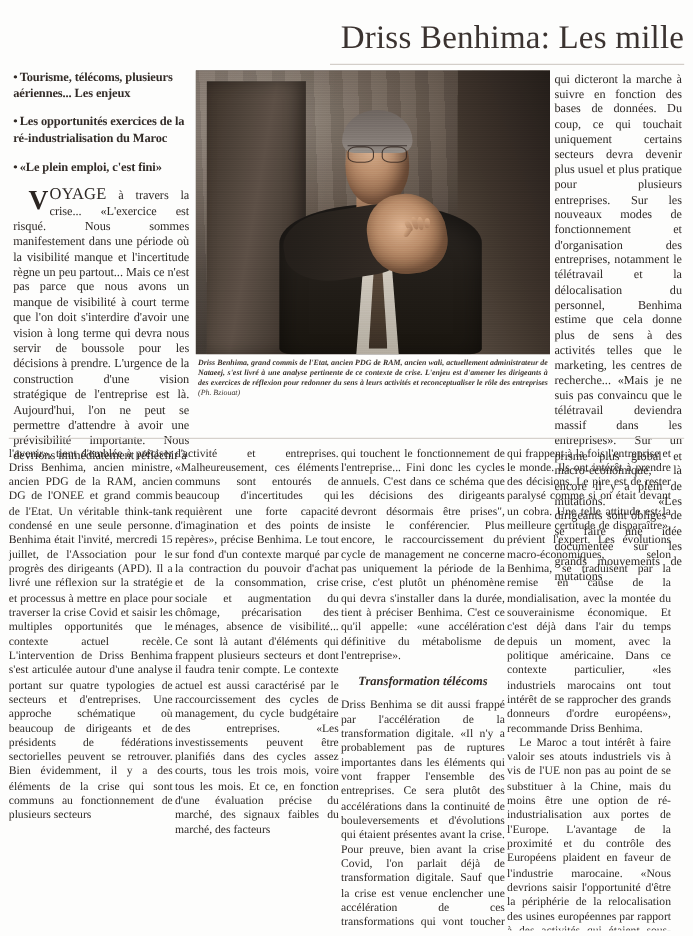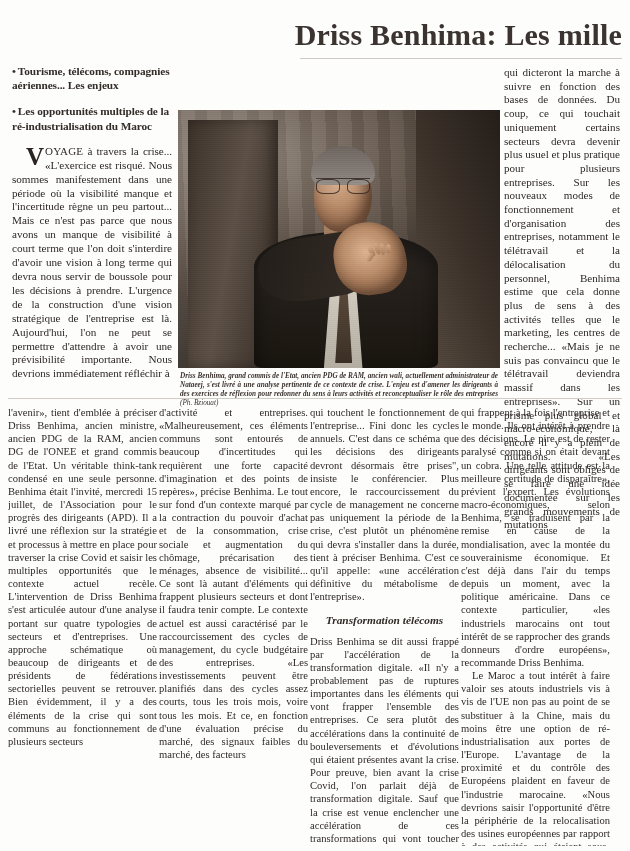--- a/index.html
+++ b/index.html
@@ -25,21 +25,21 @@
   .headline-row {
     position: absolute;
     left: 0; top: 0;
     width: 630px; height: 62px;
   }
   .headline {
     position: absolute;
     right: 8px;
     top: 18px;
     font-family: "Liberation Serif", "DejaVu Serif", serif;
-    font-weight: bold;
+    font-weight: normal;
     font-size: 30px;
     letter-spacing: 0.2px;
     color: #3b3330;
     white-space: nowrap;
   }
   .rule-top {
     position: absolute;
     left: 300px;
     right: 8px;
     top: 58px;
@@ -80,29 +80,29 @@
   .lede .dropcap {
     float: left;
     font-size: 25px;
     line-height: 20px;
     font-weight: bold;
     padding: 2px 1px 0 14px;
     color: #2b2522;
   }
   .lede .smallcaps {
     font-variant: small-caps;
-    font-size: 11px;
+    font-size: 15px;
     letter-spacing: 0.2px;
   }
 
   
   .photo-wrap {
     position: absolute;
     left: 170px; top: 0;
-    width: 322px; height: 322px; margin-top: 46px;
+    width: 322px; height: 322px;
   }
   .photo {
     position: absolute;
     left: 0; top: 0;
     width: 322px; height: 258px;
     overflow: hidden;
     background: #4b4038;
   }
   .photo-bg {
     position: absolute; inset: 0;
@@ -305,24 +305,27 @@
 
   <div class="headline-row">
     <div class="headline">Driss Benhima: Les mille</div>
     <div class="rule-top"></div>
   </div>
 
   <div class="top-block">
 
     <div class="col-bullets">
       <div class="bullet">
-        <span class="dot">•</span><span>Tourisme, télécoms, compagnies aériennes... Les enjeux</span>
+        <span class="dot">•</span><span>Tourisme, télécoms, plusieurs aériennes... Les enjeux</span>
       </div>
       <div class="bullet">
-        <span class="dot">•</span><span>Les opportunités multiples de la ré-industrialisation du Maroc</span>
+        <span class="dot">•</span><span>Les opportunités exercices de la ré-industrialisation du Maroc</span>
+      </div>
+      <div class="bullet">
+        <span class="dot">•</span><span>«Le plein emploi, c'est fini»</span>
       </div>
 
       <div class="lede">
         <span class="dropcap">V</span><span class="smallcaps">OYAGE</span><span> à travers la crise... «L'exercice est risqué. Nous sommes manifestement dans une période où la visibilité manque et l'incertitude règne un peu partout... Mais ce n'est pas parce que nous avons un manque de visibilité à court terme que l'on doit s'interdire d'avoir une vision à long terme qui devra nous servir de boussole pour les décisions à prendre. L'urgence de la construction d'une vision stratégique de l'entreprise est là. Aujourd'hui, l'on ne peut se permettre d'attendre à avoir une prévisibilité importante. Nous devrions immédiatement réfléchir à</span>
       </div>
     </div>
 
     <div class="photo-wrap">
       <div class="photo">
         <div class="photo-bg"></div>

